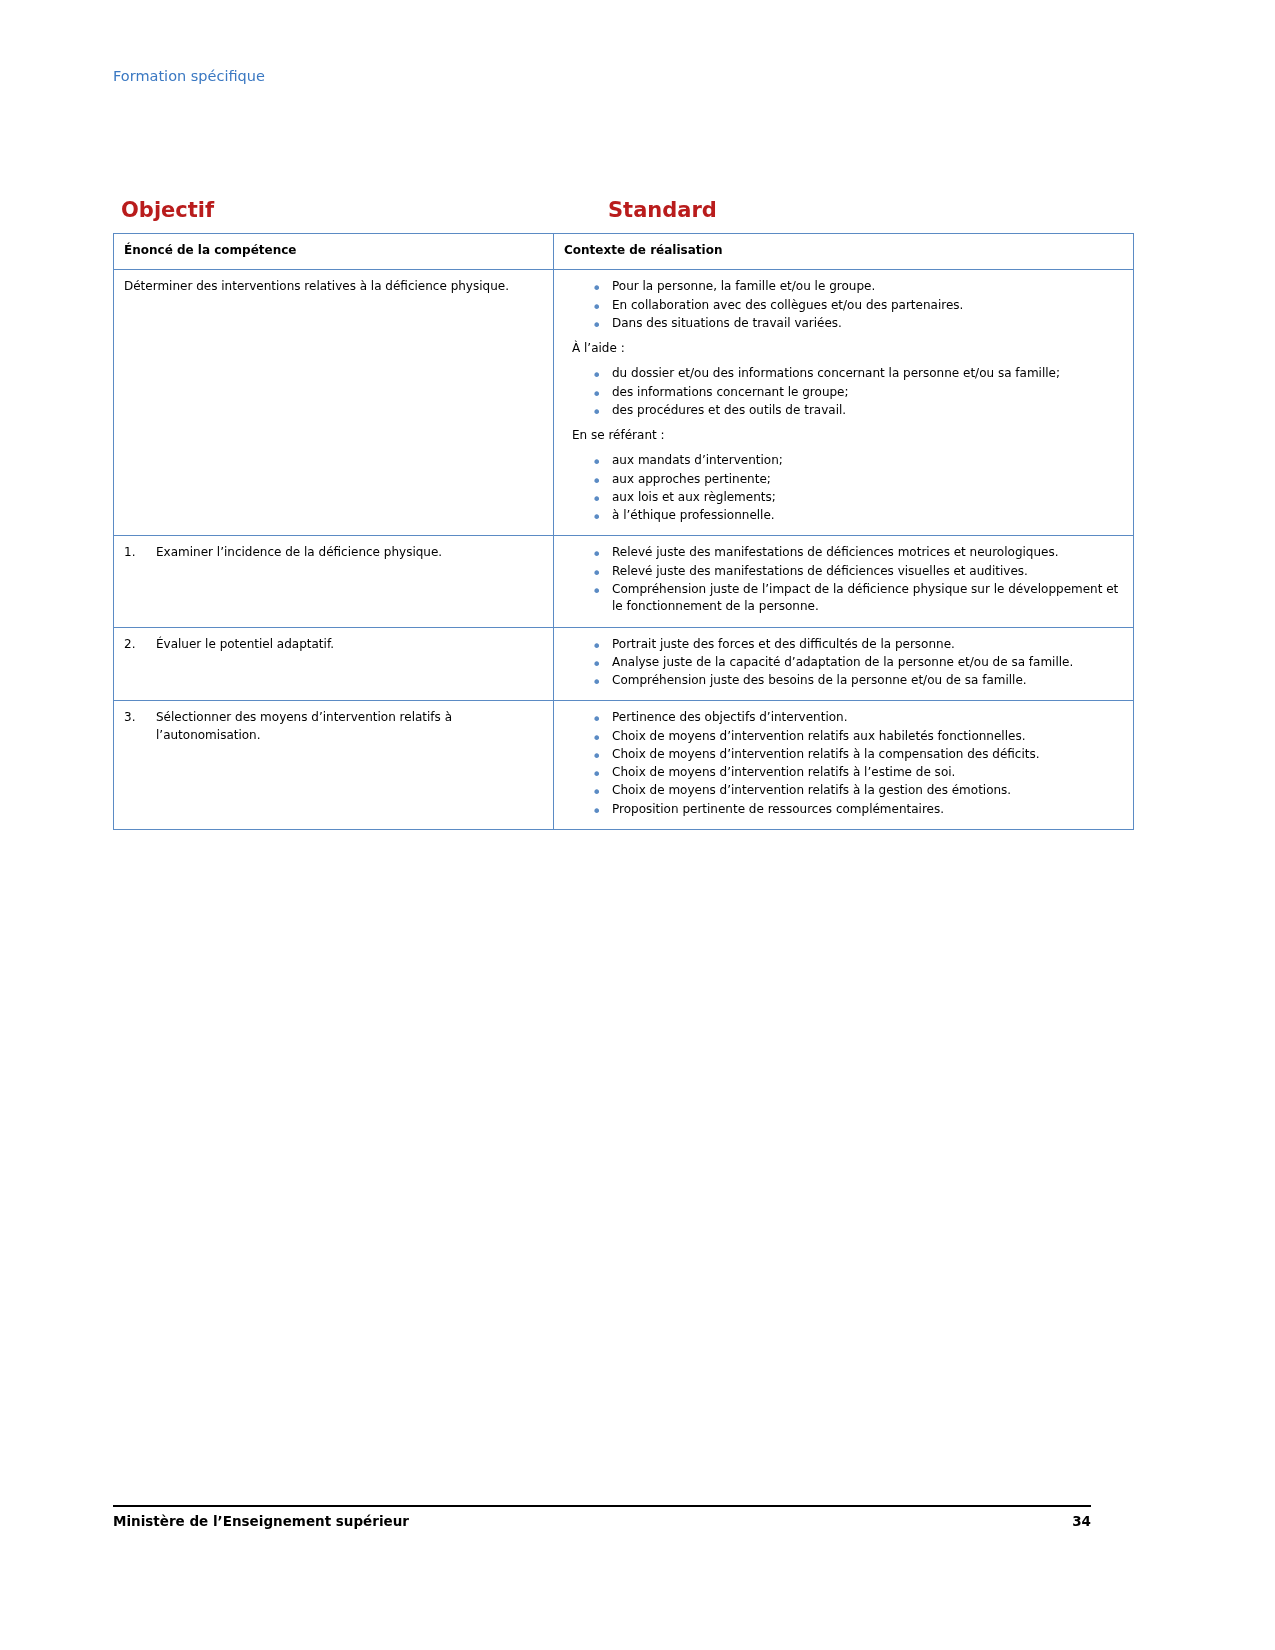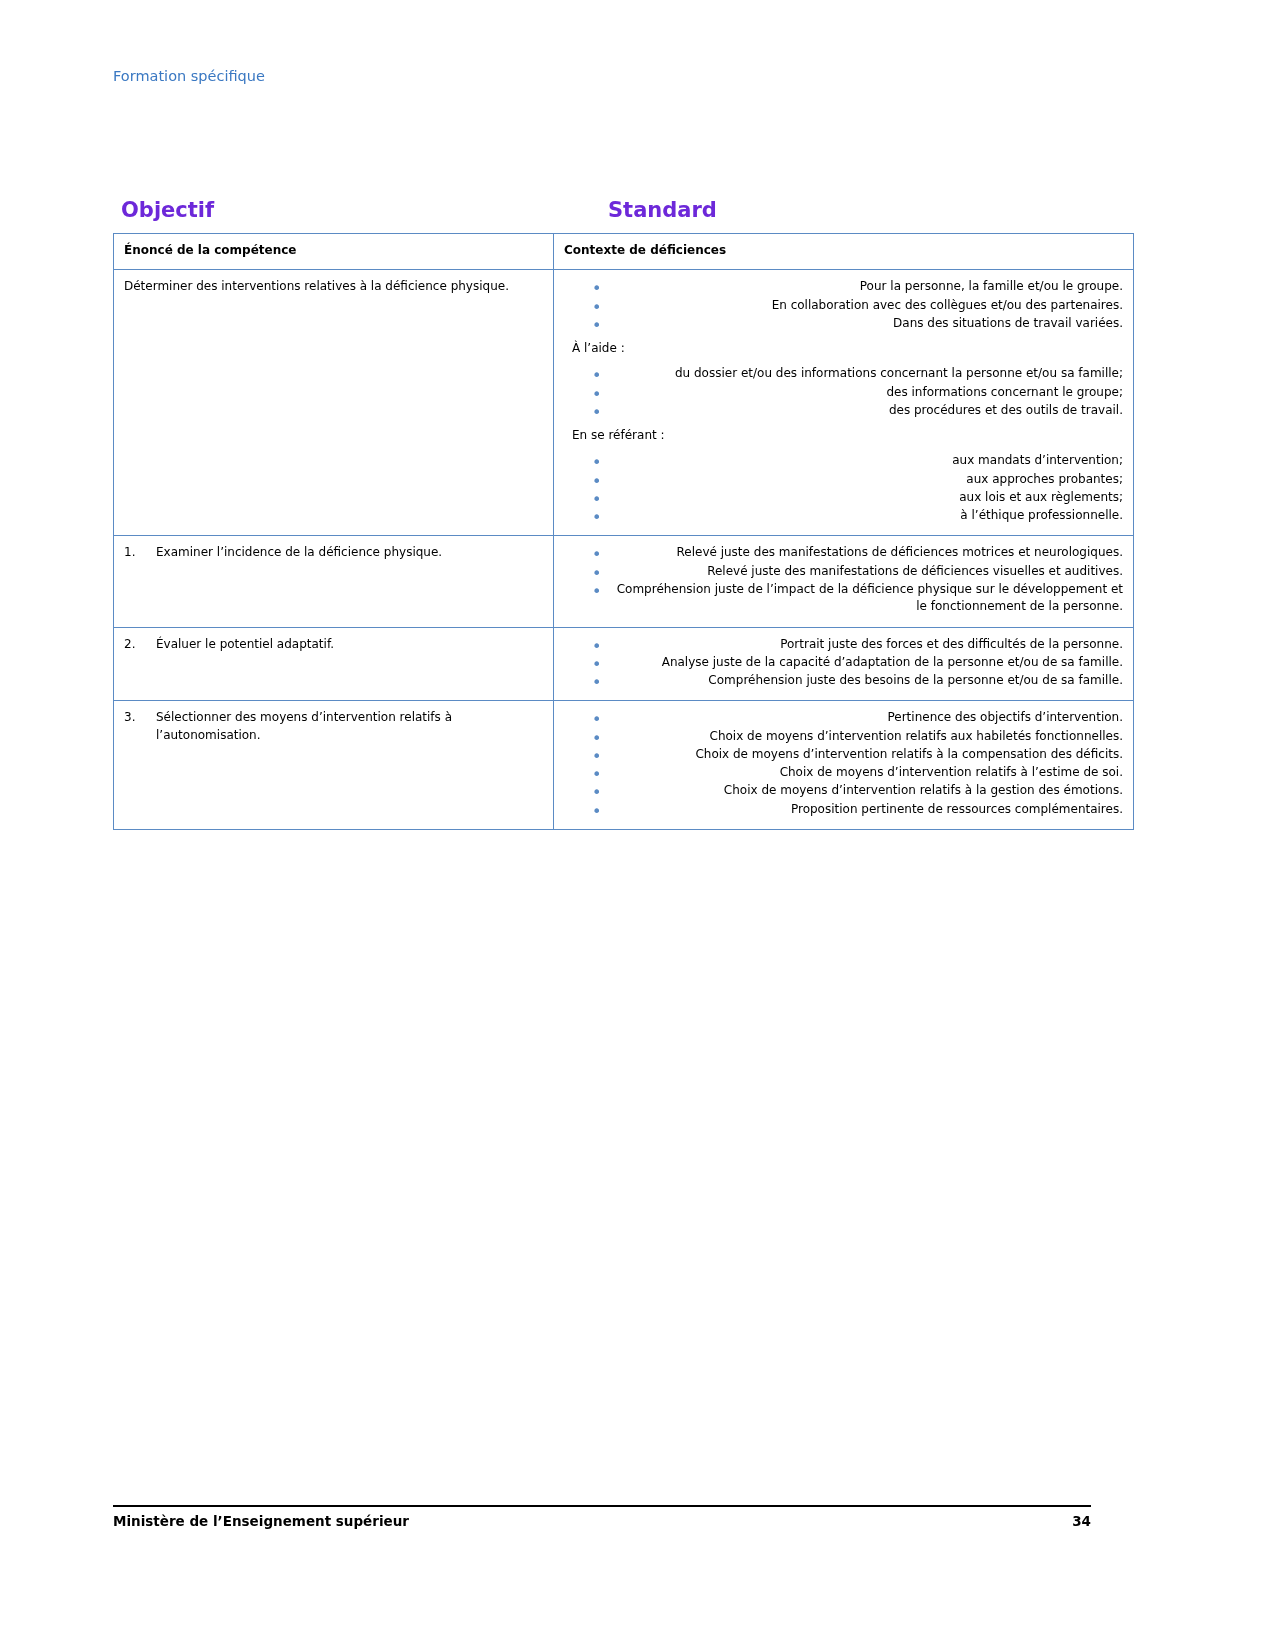--- a/index.html
+++ b/index.html
@@ -41,21 +41,21 @@
     position: absolute;
     right: 12px;
     top: 7px;
     font-size: 16px;
     letter-spacing: 0.4px;
   }
   .col-head {
     position: absolute;
     top: 198px;
     font-size: 21px;
-    color: #6d28d9;
+    color: #b91c1c;
     font-weight: bold;
   }
   .col-head.objectif { left: 121px; }
   .col-head.standard { left: 608px; }
 
   table.main {
     position: absolute;
     left: 113px;
     top: 233px;
     width: 978px;
@@ -75,21 +75,20 @@
 
   ul.bullets {
     list-style: none;
     margin: 0;
     padding: 0;
   }
   ul.bullets li {
     position: relative;
     padding-left: 48px;
     margin: 0 0 1px 0;
-    text-align: right;
   }
   ul.bullets li::before {
     content: "\2022";
     position: absolute;
     left: 28px;
     top: -1px;
     color: #5b8bc4;
     font-size: 16px;
   }
   .plain-line {
@@ -146,21 +145,21 @@
   <div class="col-head objectif">Objectif</div>
   <div class="col-head standard">Standard</div>
 
   <table class="main">
     <tbody>
       <tr>
         <td class="left-col">
           <div class="bold">Énoncé de la compétence</div>
         </td>
         <td class="right-col">
-          <div class="bold">Contexte de déficiences</div>
+          <div class="bold">Contexte de réalisation</div>
         </td>
       </tr>
 
       <tr>
         <td class="left-col">
           <div>Déterminer des interventions relatives à la déficience physique.</div>
         </td>
         <td class="right-col">
           <ul class="bullets">
             <li>Pour la personne, la famille et/ou le groupe.</li>
@@ -169,21 +168,21 @@
           </ul>
           <div class="plain-line">À l’aide :</div>
           <ul class="bullets">
             <li>du dossier et/ou des informations concernant la personne et/ou sa famille;</li>
             <li>des informations concernant le groupe;</li>
             <li>des procédures et des outils de travail.</li>
           </ul>
           <div class="plain-line">En se référant :</div>
           <ul class="bullets">
             <li>aux mandats d’intervention;</li>
-            <li>aux approches probantes;</li>
+            <li>aux approches pertinente;</li>
             <li>aux lois et aux règlements;</li>
             <li>à l’éthique professionnelle.</li>
           </ul>
         </td>
       </tr>
 
 
 
 
       <tr>

